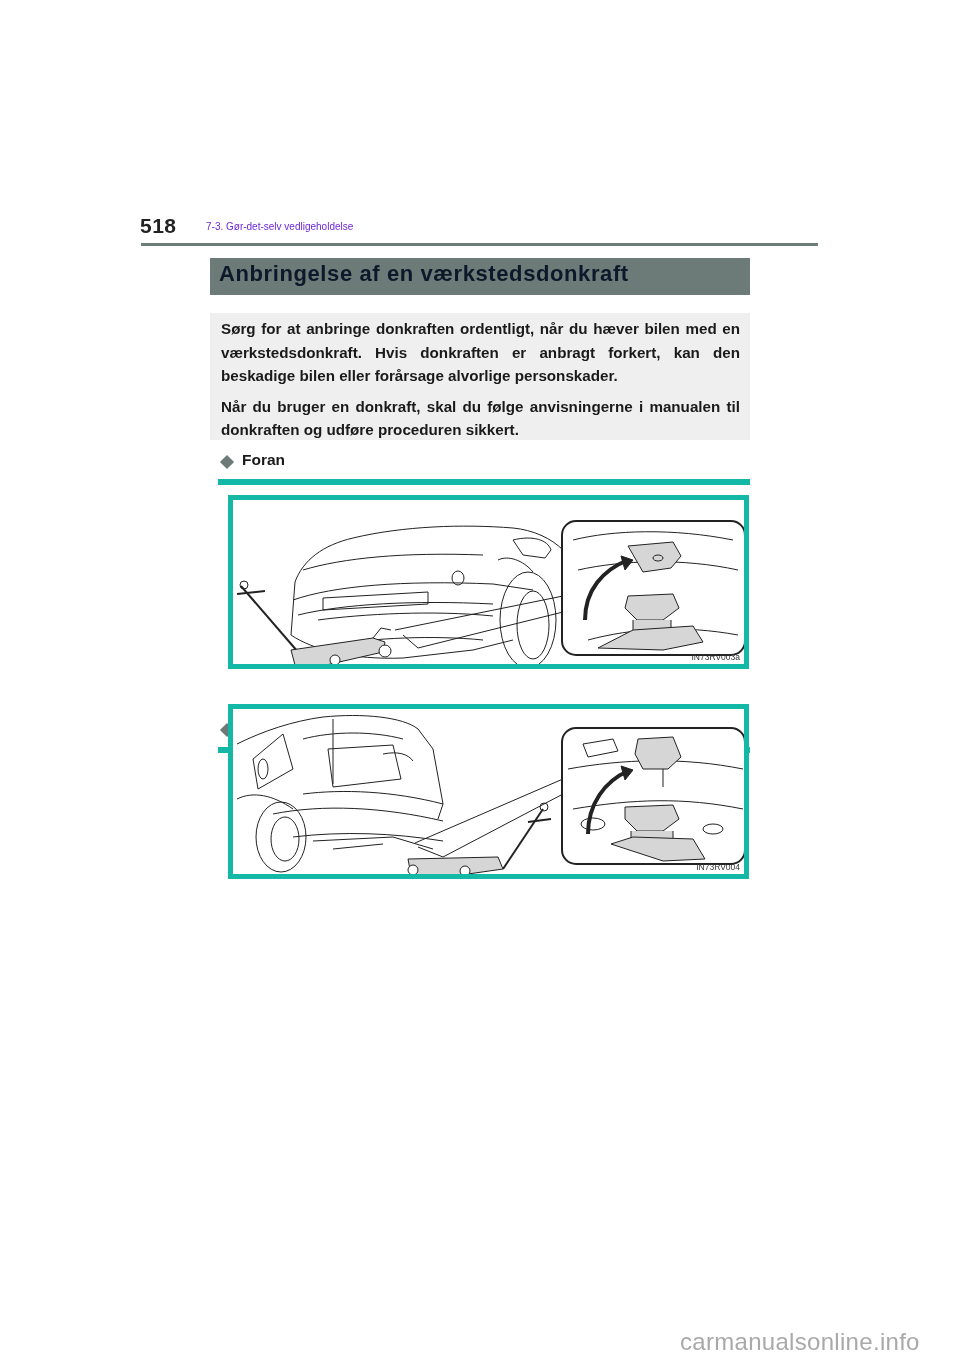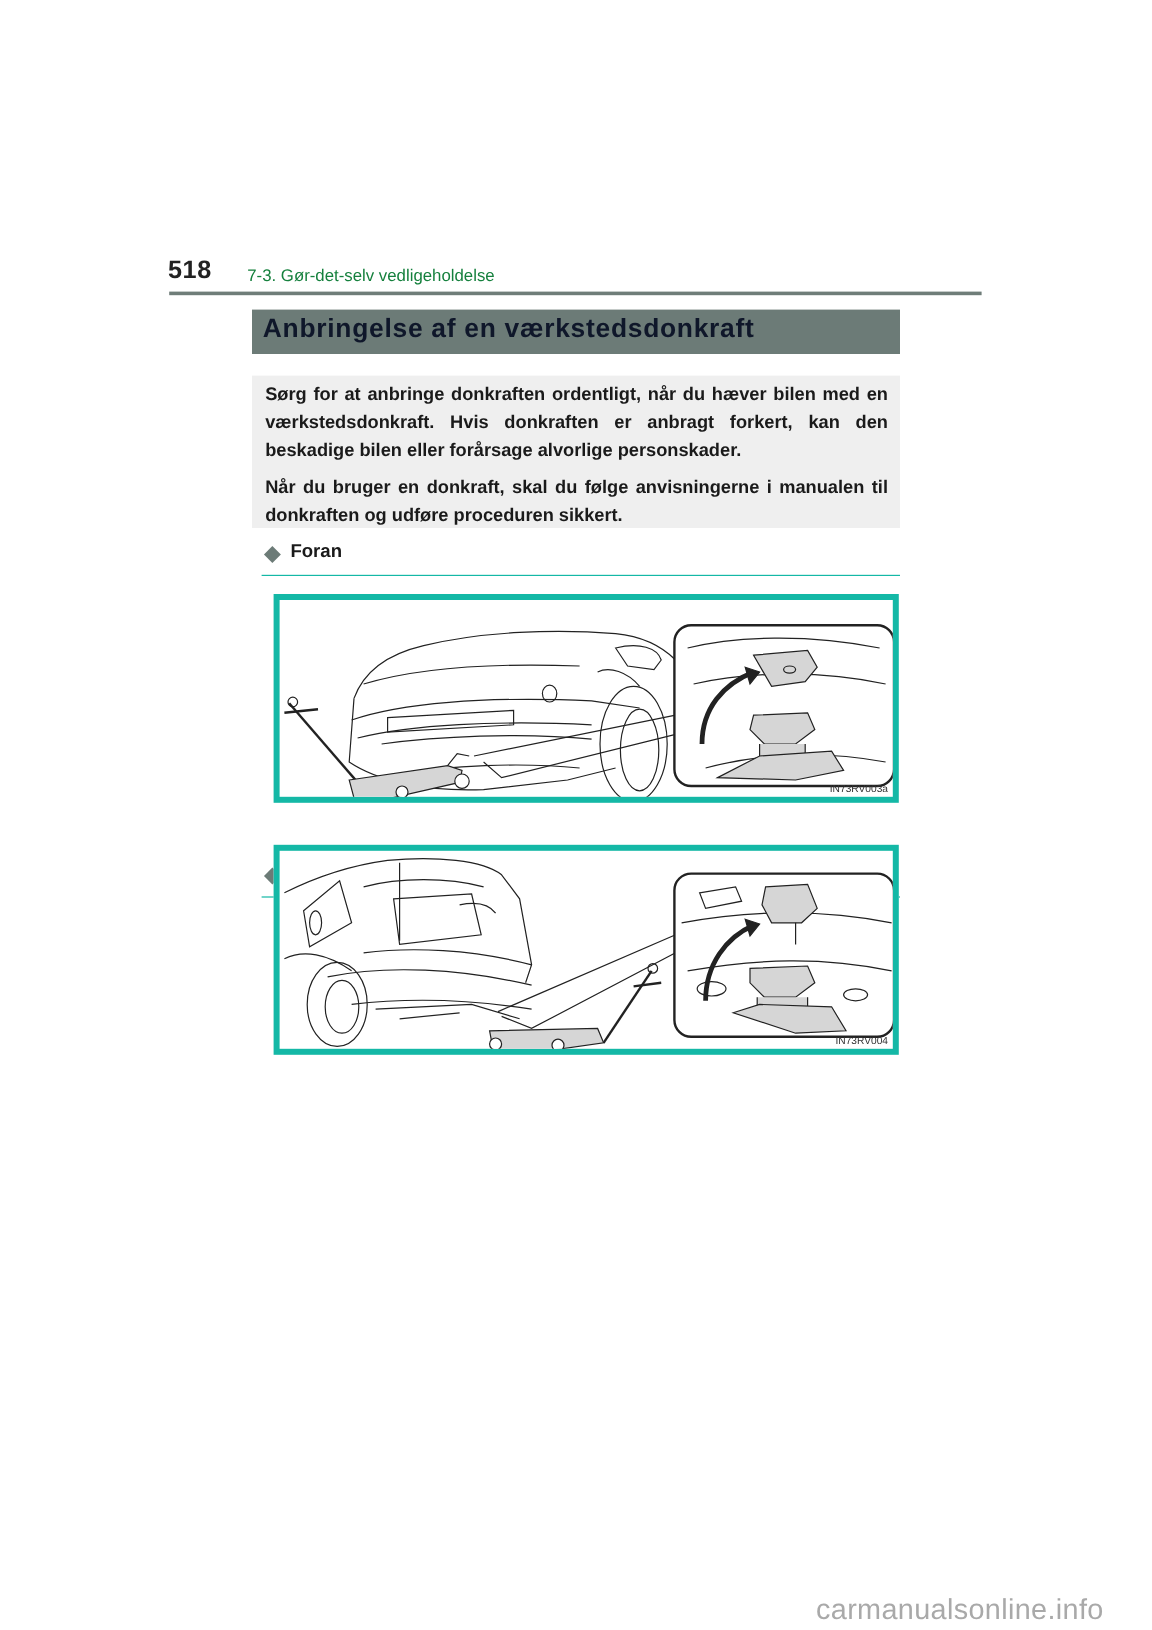--- a/index.html
+++ b/index.html
@@ -1,25 +1,25 @@
 <!DOCTYPE html>
 <html><head>
   <meta charset="utf-8">
   <style>
     html, body { margin: 0; padding: 0; background: #ffffff; }
     body { width: 960px; height: 1358px; position: relative; overflow: hidden;
            font-family: "Liberation Sans", sans-serif; color: #1a1a1a; }
     .page-number { position: absolute; left: 140px; top: 214px; font-size: 21px; font-weight: bold; color: #222; letter-spacing: 0.5px; }
-    .section-title { position: absolute; left: 206px; top: 221px; font-size: 14px; color: #15803d; }
+    .section-title { position: absolute; left: 206px; top: 221px; font-size: 10px; color: #6d28d9; }
     .header-rule { position: absolute; left: 141px; top: 243px; width: 677px; height: 3px; background: #6f7d79; }
     .title-box { position: absolute; left: 210px; top: 258px; width: 540px; height: 37px; background: #6c7b77; }
     .title-text { position: absolute; left: 9px; top: 3px; font-size: 22px; font-weight: bold; color: #0f172a; letter-spacing: 0.6px; white-space: nowrap; }
     .info-box { position: absolute; left: 210px; top: 313px; width: 540px; height: 127px; background: #efefef; box-sizing: border-box; padding: 4px 10px 0 11px; }
     .info-para { font-size: 15.2px; font-weight: bold; line-height: 23.5px; text-align: justify; margin: 0 0 7px 0; color: #1a1a1a; }
-    .subheading { position: absolute; left: 218px; width: 532px; height: 26px; border-bottom: 1px solid #14b8a6; }
+    .subheading { position: absolute; left: 218px; width: 532px; height: 26px; border-bottom: 6px solid #14b8a6; }
     .subheading .diamond { position: absolute; left: 4px; top: 4px; width: 10px; height: 10px; background: #6c7b77; transform: rotate(45deg); }
     .subheading .label { position: absolute; left: 24px; top: -2px; font-size: 15.5px; font-weight: bold; color: #1a1a1a; }
     .figure { position: absolute; left: 228px; width: 521px; border: 5px solid #14b8a6; background: #fff; box-sizing: border-box; overflow: hidden; }
     .figure svg { position: absolute; left: 0; top: 0; }
     .figure-code { position: absolute; right: 4px; bottom: 2px; font-size: 8.5px; color: #333; }
     .watermark { position: absolute; left: 680px; top: 1328px; font-size: 24px; color: #a9a9a9; letter-spacing: 0.3px; text-align: right; }
   </style>
 </head>
 <body>
 

